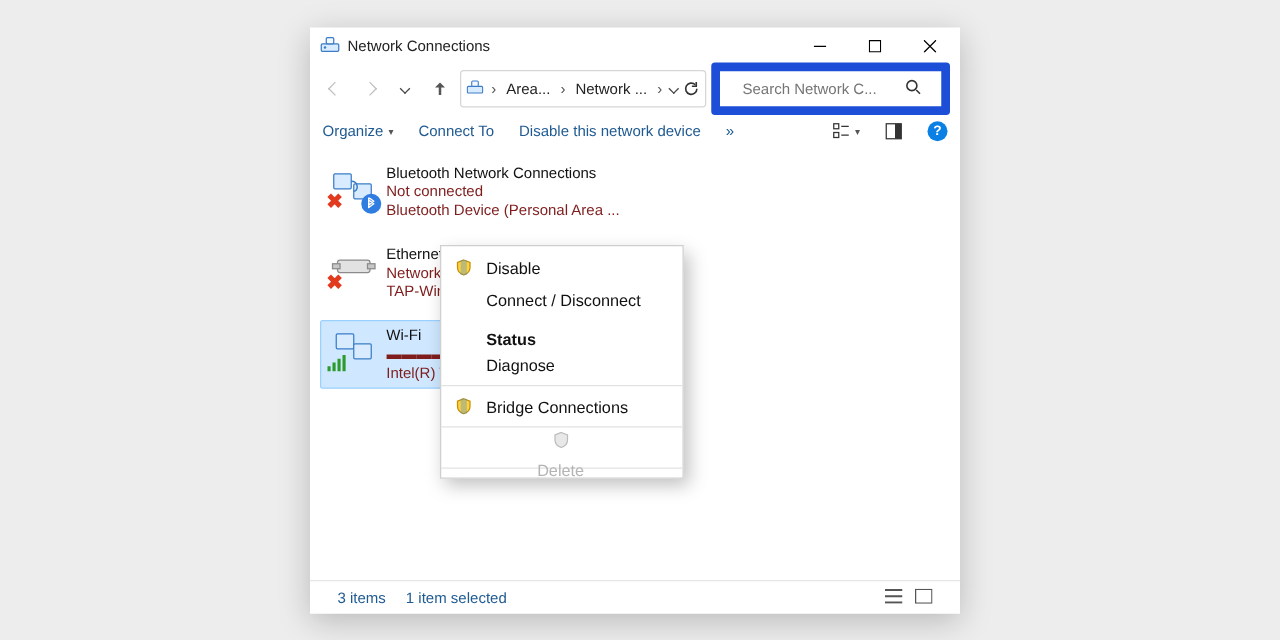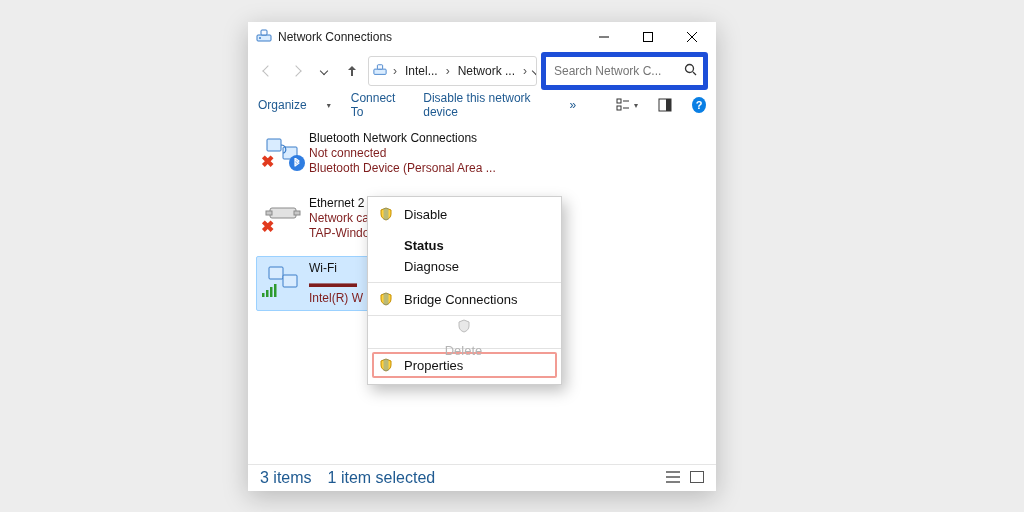--- a/index.html
+++ b/index.html
@@ -1,53 +1,53 @@
 <!DOCTYPE html>
 <html><head>
 <meta charset="utf-8">
 <style>
   html,body{margin:0;padding:0;width:1024px;height:512px;background:#ededed;font-family:"Segoe UI",Arial,sans-serif;font-size:12px;color:#111;}
-  .window{position:absolute;left:248px;top:22px;width:468px;height:469px;background:#fff;box-shadow:0 6px 24px rgba(0,0,0,.22);display:flex;flex-direction:column;overflow:hidden;}
+  .window{position:absolute;left:248px;top:22px;width:520px;height:469px;background:#fff;box-shadow:0 6px 24px rgba(0,0,0,.22);display:flex;flex-direction:column;overflow:hidden;}
   
   .titlebar{display:flex;align-items:center;height:30px;padding:0 2px 0 8px;}
   .titlebar .title{margin-left:6px;flex:1;font-size:12px;color:#222;}
   .winbtn{width:44px;height:30px;display:flex;align-items:center;justify-content:center;color:#222;}
   .winbtn svg{width:10px;height:10px;}
   
   .navbar{display:flex;align-items:center;height:38px;padding:0 8px;gap:4px;}
   .navbtn{width:24px;height:24px;display:flex;align-items:center;justify-content:center;color:#444;border-radius:3px;}
   .navbtn.dis{color:#bfbfbf;}
   .addr{flex:1;height:28px;border:1px solid #d6d6d6;border-radius:3px;display:flex;align-items:center;padding:0 4px;gap:4px;overflow:hidden;}
   .crumb{color:#222;font-size:12px;padding:0 2px;white-space:nowrap;}
   .crumb.sep{color:#555;}
   .addr .refresh{margin-left:auto;}
-  .search{width:145px;height:28px;border:5px solid #1d4ed8;border-radius:3px;display:flex;align-items:center;padding:0 6px;color:#777;font-size:12px;gap:6px;}
+  .search{width:145px;height:28px;border:7px solid #1d4ed8;border-radius:3px;display:flex;align-items:center;padding:0 16px;color:#777;font-size:12px;gap:6px;}
   .search input{border:none;outline:none;flex:1;font-size:12px;color:#333;background:transparent;min-width:0;}
   
   .toolbar{height:30px;display:flex;align-items:center;padding:0 10px;gap:20px;color:#1f5a91;font-size:12px;}
-  .toolbar .tool{color:#1f5a91;display:flex;align-items:center;gap:20px;}
+  .toolbar .tool{color:#1f5a91;display:flex;align-items:center;gap:4px;}
   .toolbar .spacer{flex:1;}
   .toolbar .rightico{color:#333;display:flex;align-items:center;gap:2px;}
   .helpico{width:16px;height:16px;border-radius:50%;background:#0a7fe4;color:#fff;display:flex;align-items:center;justify-content:center;font-size:11px;font-weight:bold;}
   
   .content{flex:1;position:relative;padding:6px 8px;overflow:hidden;}
   .items{display:flex;gap:10px;flex-wrap:wrap;}
   .item{width:240px;display:flex;align-items:flex-start;padding:4px 6px;border:1px solid transparent;border-radius:2px;}
   .item.selected{background:#cfe8ff;border-color:#9bd1ff;}
   .ic{position:relative;width:40px;height:38px;margin-right:6px;display:flex;align-items:center;justify-content:center;}
   .itxt{font-size:12px;line-height:15px;overflow:hidden;}
   .itxt .name{color:#111;white-space:nowrap;}
   .itxt .sub{color:#7f1d1d;white-space:nowrap;max-width:190px;overflow:hidden;text-overflow:ellipsis;}
   .redx{position:absolute;left:-2px;bottom:-2px;color:#e13a1e;font-weight:bold;font-size:16px;}
   .btbadge{position:absolute;right:-2px;bottom:-2px;width:16px;height:16px;border-radius:50%;background:#2f7de1;display:flex;align-items:center;justify-content:center;}
   
-  .statusbar{height:26px;border-top:1px solid #e5e5e5;display:flex;align-items:center;padding:0 12px;font-size:16px;color:#1f5a91;gap:16px;}
+  .statusbar{height:26px;border-top:1px solid #e5e5e5;display:flex;align-items:center;padding:0 22px;font-size:12px;color:#1f5a91;gap:16px;}
   .statusbar .sright{margin-left:auto;display:flex;gap:10px;color:#555;}
   
-  .ctx{position:absolute;left:367px;top:196px;width:193px;background:#fff;border:1px solid #cfcfcf;box-shadow:4px 6px 14px rgba(0,0,0,.25);padding:4px 0;font-size:13px;}
+  .ctx{position:absolute;left:352px;top:196px;width:193px;background:#fff;border:1px solid #cfcfcf;box-shadow:4px 6px 14px rgba(0,0,0,.25);padding:4px 0;font-size:13px;}
   .mi{display:flex;align-items:center;height:26px;padding:0 12px 0 10px;gap:10px;color:#111;}
   .mi .micon{width:16px;height:16px;display:flex;align-items:center;justify-content:center;}
   .mi.disabled{color:#b4b4b4;flex-direction:column;}
   .mi.bold{font-weight:600;align-items:flex-end;}
   .mi.hl{box-shadow:inset 0 0 0 2px #f29c94;border-radius:2px;margin:2px 4px;padding:0 8px 0 6px;}
   .msep{height:1px;background:#e2e2e2;margin:3px 0;}
   .wifi-adapter{color:#b0b0b0;font-style:italic;}
   .caret{font-size:8px;color:#555;}
   .chev{display:inline-block;width:7px;height:7px;border-right:1.5px solid currentColor;border-bottom:1.5px solid currentColor;}
   .chev.r{transform:rotate(-45deg);}
@@ -101,21 +101,21 @@
         </svg>
     </div>
     <div class="addr">
       <span>
         <svg width="14" height="14" viewBox="0 0 16 16">
             <rect x="1" y="7" width="14" height="6" rx="1" fill="#d9ecff" stroke="#3a7cc8"></rect>
             <rect x="5" y="2" width="6" height="5" rx="1" fill="#f4f8ff" stroke="#3a7cc8"></rect>
           </svg>
       </span>
       <span class="crumb sep">›</span>
-      <span class="crumb">Intel...</span>
+      <span class="crumb">Area...</span>
       <span class="crumb sep">›</span>
       <span class="crumb">Network ...</span>
       <span class="crumb sep">›</span>
       <span class="navbtn refresh" style="margin-left:auto">
           <span class="chev d"></span>
         </span>
       <span class="navbtn">
         <svg width="14" height="14" viewBox="0 0 14 14">
             <path d="M11.5 7a4.5 4.5 0 1 1-1.3-3.2" fill="none" stroke="#333" stroke-width="1.3"></path>
             <path d="M11 1.5V5H7.5" fill="none" stroke="#333" stroke-width="1.3"></path>
@@ -240,20 +240,24 @@
 <div class="ctx">
   <div class="mi">
     <span class="micon">
         <svg width="14" height="14" viewBox="0 0 14 14">
           <path d="M7 1l5 2v4c0 3-2 5-5 6-3-1-5-3-5-6V3z" fill="#ffd23d" stroke="#c68f00"></path>
           <path d="M7 1v12" stroke="#3f8fe0" stroke-width="5" opacity=".35"></path>
         </svg>
       </span>
     <span>Disable</span>
   </div>
+  <div class="mi">
+    <span class="micon"></span>
+    <span>Connect / Disconnect</span>
+  </div>
   <div class="mi bold">
     <span class="micon"></span>
     <span>Status</span>
   </div>
   <div class="mi">
     <span class="micon"></span>
     <span>Diagnose</span>
   </div>
   <div class="msep"></div>
   <div class="mi">
@@ -268,22 +272,13 @@
   <div class="msep"></div>
   <div class="mi disabled">
     <span class="micon">
         <svg width="14" height="14" viewBox="0 0 14 14">
           <path d="M7 1l5 2v4c0 3-2 5-5 6-3-1-5-3-5-6V3z" fill="#e8e8e8" stroke="#bcbcbc"></path>
         </svg>
       </span>
     <span>Delete</span>
   </div>
   <div class="msep"></div>
-  <div class="mi hl">
-    <span class="micon">
-        <svg width="14" height="14" viewBox="0 0 14 14">
-          <path d="M7 1l5 2v4c0 3-2 5-5 6-3-1-5-3-5-6V3z" fill="#ffd23d" stroke="#c68f00"></path>
-          <path d="M7 1v12" stroke="#3f8fe0" stroke-width="5" opacity=".35"></path>
-        </svg>
-      </span>
-    <span>Properties</span>
-  </div>
 </div>
 
 </body></html>

